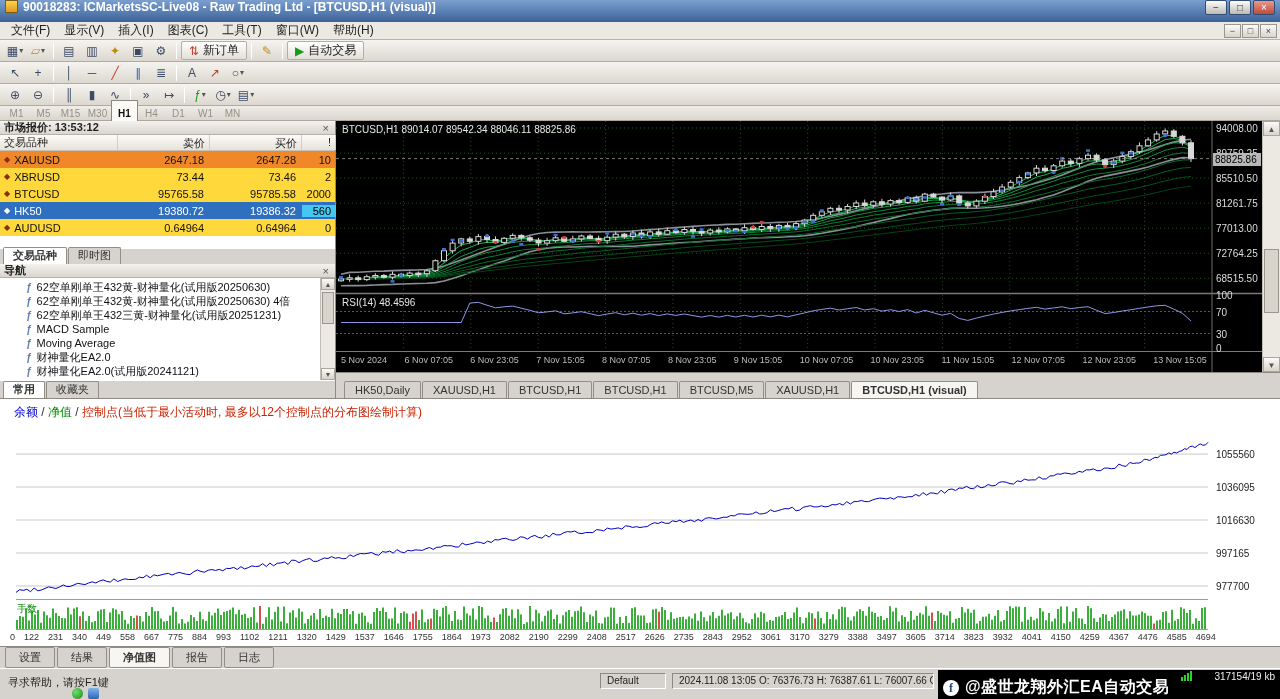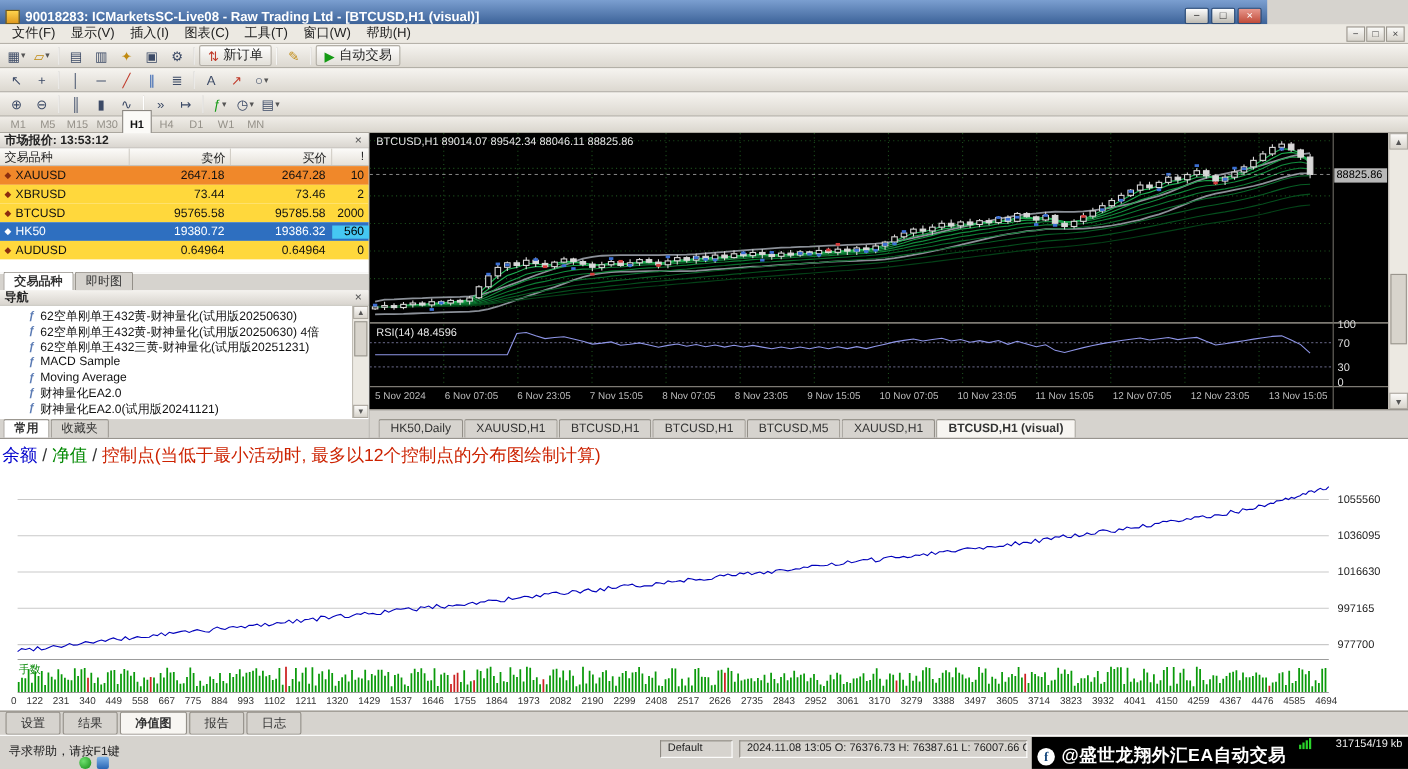--- a/index.html
+++ b/index.html
@@ -1,19 +1,19 @@
 <!DOCTYPE html>
 <html><head>
 <meta charset="utf-8">
 <style>
 *{margin:0;padding:0;box-sizing:border-box;font-family:"Liberation Sans","DejaVu Sans",sans-serif;cursor:default}
 html,body{width:1280px;height:699px;overflow:hidden}
 body{position:relative;background:#d6d3ce;font-size:12px;color:#111}
 
-.titlebar{position:absolute;left:0;top:0;width:1152px;height:22px;background:linear-gradient(#7b9fd0,#3c6298);display:flex;align-items:flex-end;padding:0 5px;color:#fff}
+.titlebar{position:absolute;left:0;top:0;width:1280px;height:22px;background:linear-gradient(#7b9fd0,#3c6298);display:flex;align-items:flex-start;padding:0 5px;color:#fff}
 .app-ico{width:13px;height:13px;margin-right:5px;background:linear-gradient(#ffd34d,#e09a1f);border:1px solid #7a5c10;display:inline-block}
 .titlebar .ttl{font-size:12px;font-weight:bold;text-shadow:0 1px 1px #1d3ushadow;white-space:nowrap}
 .win-btns{margin-left:auto;display:flex;gap:2px}
 .win-btn{width:22px;height:15px;border:1px solid #2f4d75;border-radius:2px;background:linear-gradient(#fdfdfd,#bdbab2);color:#333;font-size:10px;line-height:13px;text-align:center}
 .win-btn.close{background:linear-gradient(#e8998e,#c04a38);color:#fff}
 
 .menubar{position:absolute;left:0;top:22px;width:1280px;height:18px;background:#ece9e2;border-bottom:1px solid #b6b2aa;display:flex;align-items:center;padding-left:4px}
 .menu-item{padding:1px 7px;font-size:12px;color:#222}
 .child-ctrl{margin-left:auto;display:flex;gap:1px;padding-right:3px}
 .cbtn{width:17px;height:14px;border:1px solid #9a968e;background:linear-gradient(#fafaf8,#d8d4cc);font-size:9px;line-height:12px;text-align:center;color:#444}
@@ -82,21 +82,21 @@
 .vs-a{height:15px;line-height:15px;text-align:center;font-size:8px;color:#555;background:linear-gradient(#fbfaf8,#d8d4cc);border:1px solid #aba79f}
 .vs-a.dn{position:absolute;bottom:0;left:0;right:0}
 .vs-thumb{position:absolute;left:1px;right:1px;top:128px;height:64px;background:#d8d4cc;border:1px solid #9a968e}
 
 .chart-tabs{position:absolute;left:336px;top:372px;width:944px;height:26px;background:#d6d3ce;border-top:1px solid #8d8982;display:flex;align-items:flex-end;padding-left:8px;gap:1px}
 .ctab{font-size:11px;padding:2px 10px;border:1px solid #938f88;border-bottom:none;border-radius:2px 2px 0 0;background:#d6d3ce;color:#333;white-space:nowrap}
 .ctab.v-active{background:#f7f5f1;font-weight:bold}
 
 .tester{position:absolute;left:0;top:398px;width:1280px;height:248px;background:#fff;border-top:1px solid #8d8982}
 #tester-svg{position:absolute;left:0;top:0}
-.tester-legend{position:absolute;left:2px;top:5px;font-size:16px;white-space:nowrap}
+.tester-legend{position:absolute;left:14px;top:5px;font-size:12px;white-space:nowrap}
 .lg-bal{color:#0000cc}.lg-eq{color:#008800}.lg-rest{color:#cc2200}.lg-sep{color:#333}
 .lots-label{position:absolute;left:17px;top:203px;font-size:10px;color:#0a8a0a}
 .tester-ylabels{position:absolute;left:0;top:0;width:1280px;height:248px;pointer-events:none}
 .tester-ylabels div{position:absolute;left:1216px;font-size:10px;color:#222}
 .tester-ylabels div:nth-of-type(1){top:50px}.tester-ylabels div:nth-of-type(2){top:83px}
 .tester-ylabels div:nth-of-type(3){top:116px}.tester-ylabels div:nth-of-type(4){top:149px}
 .tester-ylabels div:nth-of-type(5){top:182px}
 .tester-xlabels{position:absolute;left:10px;top:233px;width:1206px;display:flex;justify-content:space-between;font-size:9px;color:#333}
 
 .tester-tabs{position:absolute;left:0;top:646px;width:1280px;height:22px;background:#d6d3ce;border-top:1px solid #8d8982;display:flex;align-items:center;gap:2px;padding-left:5px}
@@ -705,20 +705,30 @@
       <line x1="0" y1="37.6" x2="876" y2="37.6" stroke="#b0b0b0" stroke-width="0.7" stroke-dasharray="3,3"></line>
       <line x1="0" y1="172.5" x2="926" y2="172.5" stroke="#7d7a73" stroke-width="1.5"></line>
       <line x1="0" y1="230.5" x2="926" y2="230.5" stroke="#7d7a73" stroke-width="1"></line>
       <line x1="876" y1="0" x2="876" y2="251" stroke="#6e6b64" stroke-width="1"></line>
       <line x1="0" y1="190.5" x2="876" y2="190.5" stroke="#54546e" stroke-width="1" stroke-dasharray="2,2"></line>
       <line x1="0" y1="212.5" x2="876" y2="212.5" stroke="#54546e" stroke-width="1" stroke-dasharray="2,2"></line>
       <polyline fill="none" stroke="#8f96e8" stroke-width="1" points="5.0,201.5 13.6,201.5 22.2,201.5 30.8,201.5 39.3,201.5 47.9,201.5 56.5,201.5 65.1,201.5 73.7,201.5 82.3,201.5 90.9,201.5 99.4,201.5 108.0,201.5 116.6,201.5 125.2,201.5 133.8,182.1 142.4,181.3 151.0,184.2 159.5,186.8 168.1,185.8 176.7,185.1 185.3,187.2 193.9,189.3 202.5,191.8 211.1,190.9 219.6,189.8 228.2,192.8 236.8,191.9 245.4,190.7 254.0,192.7 262.6,194.7 271.2,193.0 279.7,191.7 288.3,193.8 296.9,192.2 305.5,194.2 314.1,192.6 322.7,194.6 331.3,192.9 339.8,194.4 348.4,193.0 357.0,194.6 365.6,196.1 374.2,194.5 382.8,196.1 391.4,194.4 399.9,196.0 408.5,194.3 417.1,196.0 425.7,194.2 434.3,195.9 442.9,194.1 451.5,195.9 460.1,193.8 468.6,191.9 477.2,189.8 485.8,188.4 494.4,187.2 503.0,189.0 511.6,187.7 520.2,186.5 528.7,189.0 537.3,187.7 545.9,190.1 554.5,188.7 563.1,190.5 571.7,188.6 580.3,192.0 588.8,189.3 597.4,191.8 606.0,194.2 614.6,192.4 623.2,197.5 631.8,199.4 640.4,197.1 648.9,195.0 657.5,193.1 666.1,191.4 674.7,189.9 683.3,188.6 691.9,187.4 700.5,186.3 709.0,188.1 717.6,186.9 726.2,185.8 734.8,187.7 743.4,186.5 752.0,185.7 760.6,189.3 769.1,192.6 777.7,191.5 786.3,190.0 794.9,188.7 803.5,187.3 812.1,186.0 820.7,184.8 829.2,184.3 837.8,188.1 846.4,192.3 855.0,200.0"></polyline>
     </svg>
   <div class="chart-ohlc">BTCUSD,H1 89014.07 89542.34 88046.11 88825.86</div>
   <div class="rsi-label">RSI(14) 48.4596</div>
+  <div class="price-scale">
+
+  <div>94008.00</div>
+      <div>89759.25</div>
+      <div>85510.50</div>
+      <div>81261.75</div>
+      <div>77013.00</div>
+      <div>72764.25</div>
+      <div>68515.50</div>
+    </div>
   <div class="price-tag">88825.86</div>
   <div class="rsi-scale">
 
   <div>100</div>
       <div>70</div>
       <div>30</div>
       <div>0</div>
     </div>
   <div class="time-axis">
 

